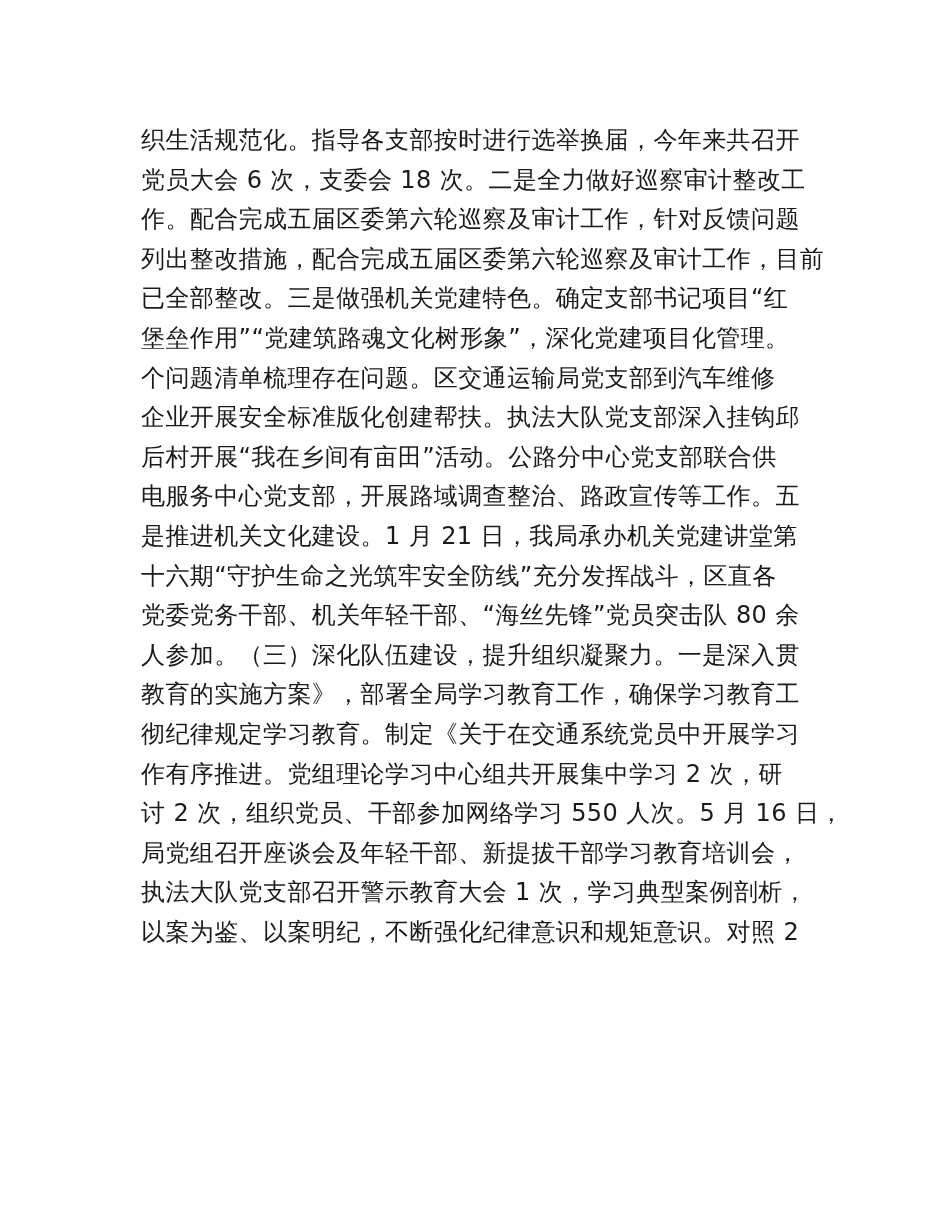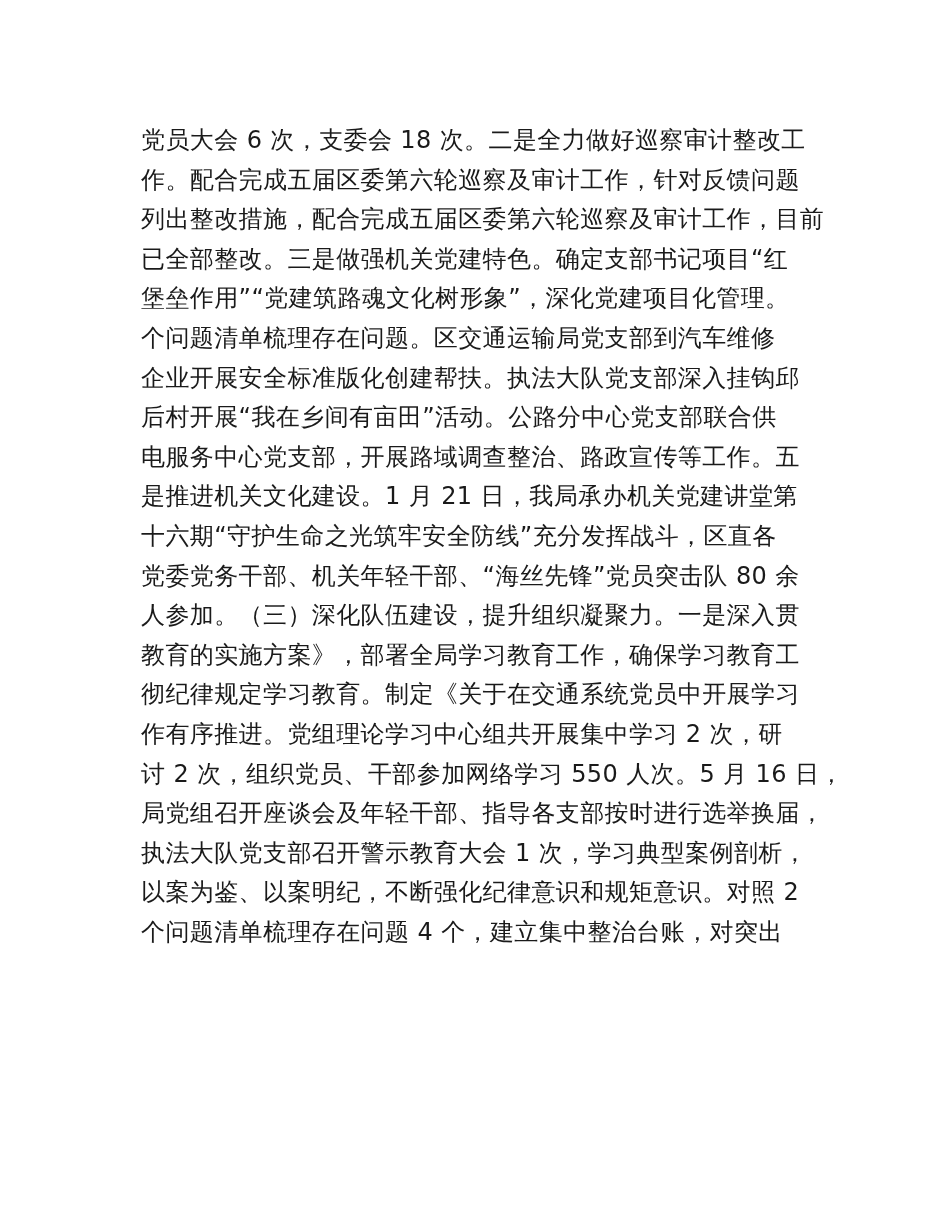--- a/index.html
+++ b/index.html
@@ -36,35 +36,35 @@
       font-size: 24px;
       white-space: nowrap;
       letter-spacing: 0.4px;
     }
   </style>
 </head>
 <body>
 
 <div class="page">
   <div class="body-text">
+    <span class="line">织生活规范化。指导各支部按时进行选举换届，今年来共召开</span>
     <span class="line">党员大会 6 次，支委会 18 次。二是全力做好巡察审计整改工</span>
     <span class="line">作。配合完成五届区委第六轮巡察及审计工作，针对反馈问题</span>
     <span class="line">列出整改措施，配合完成五届区委第六轮巡察及审计工作，目前</span>
     <span class="line">已全部整改。三是做强机关党建特色。确定支部书记项目“红</span>
     <span class="line">堡垒作用”“党建筑路魂文化树形象”，深化党建项目化管理。</span>
     <span class="line">个问题清单梳理存在问题。区交通运输局党支部到汽车维修</span>
     <span class="line">企业开展安全标准版化创建帮扶。执法大队党支部深入挂钩邱</span>
     <span class="line">后村开展“我在乡间有亩田”活动。公路分中心党支部联合供</span>
     <span class="line">电服务中心党支部，开展路域调查整治、路政宣传等工作。五</span>
     <span class="line">是推进机关文化建设。1 月 21 日，我局承办机关党建讲堂第</span>
     <span class="line">十六期“守护生命之光筑牢安全防线”充分发挥战斗，区直各</span>
     <span class="line">党委党务干部、机关年轻干部、“海丝先锋”党员突击队 80 余</span>
     <span class="line">人参加。（三）深化队伍建设，提升组织凝聚力。一是深入贯</span>
     <span class="line">教育的实施方案》，部署全局学习教育工作，确保学习教育工</span>
     <span class="line">彻纪律规定学习教育。制定《关于在交通系统党员中开展学习</span>
     <span class="line">作有序推进。党组理论学习中心组共开展集中学习 2 次，研</span>
     <span class="line">讨 2 次，组织党员、干部参加网络学习 550 人次。5 月 16 日，</span>
-    <span class="line">局党组召开座谈会及年轻干部、指导各支部按时进行选举换届，</span>
+    <span class="line">局党组召开座谈会及年轻干部、新提拔干部学习教育培训会，</span>
     <span class="line">执法大队党支部召开警示教育大会 1 次，学习典型案例剖析，</span>
     <span class="line">以案为鉴、以案明纪，不断强化纪律意识和规矩意识。对照 2</span>
-    <span class="line">个问题清单梳理存在问题 4 个，建立集中整治台账，对突出</span>
   </div>
 </div>
 
 </body></html>

